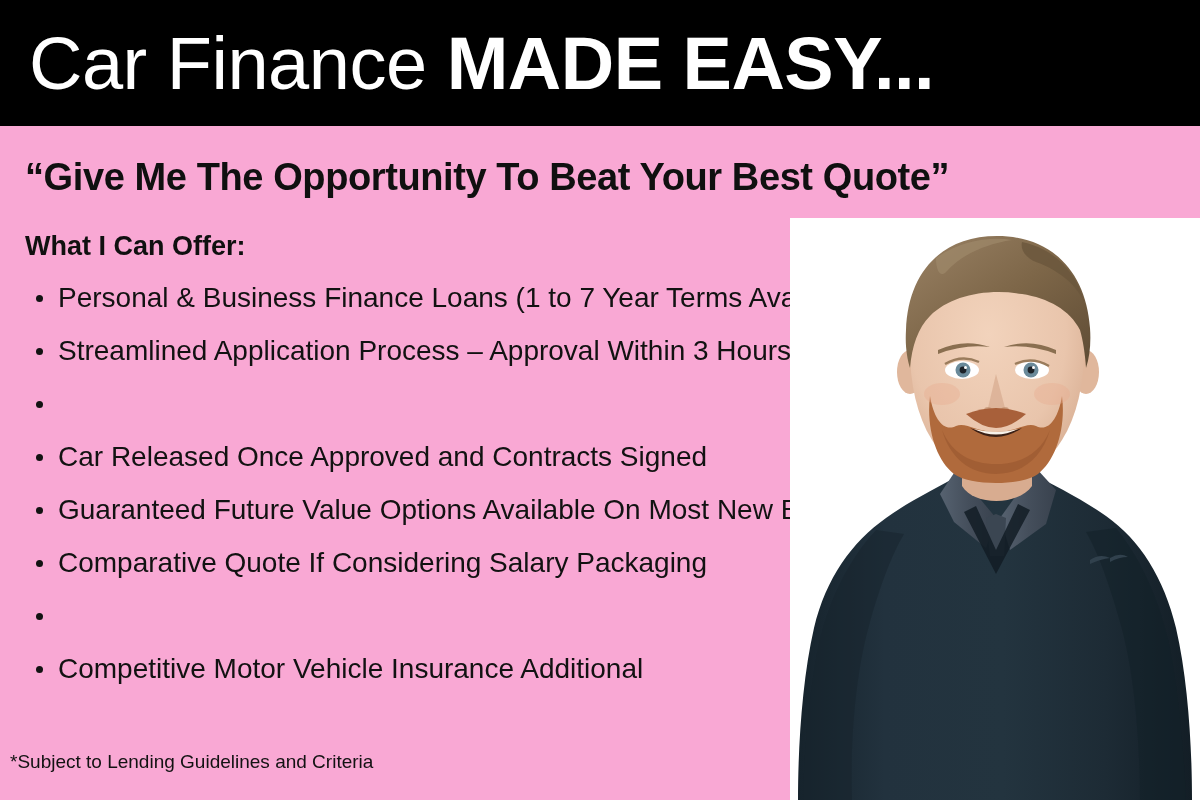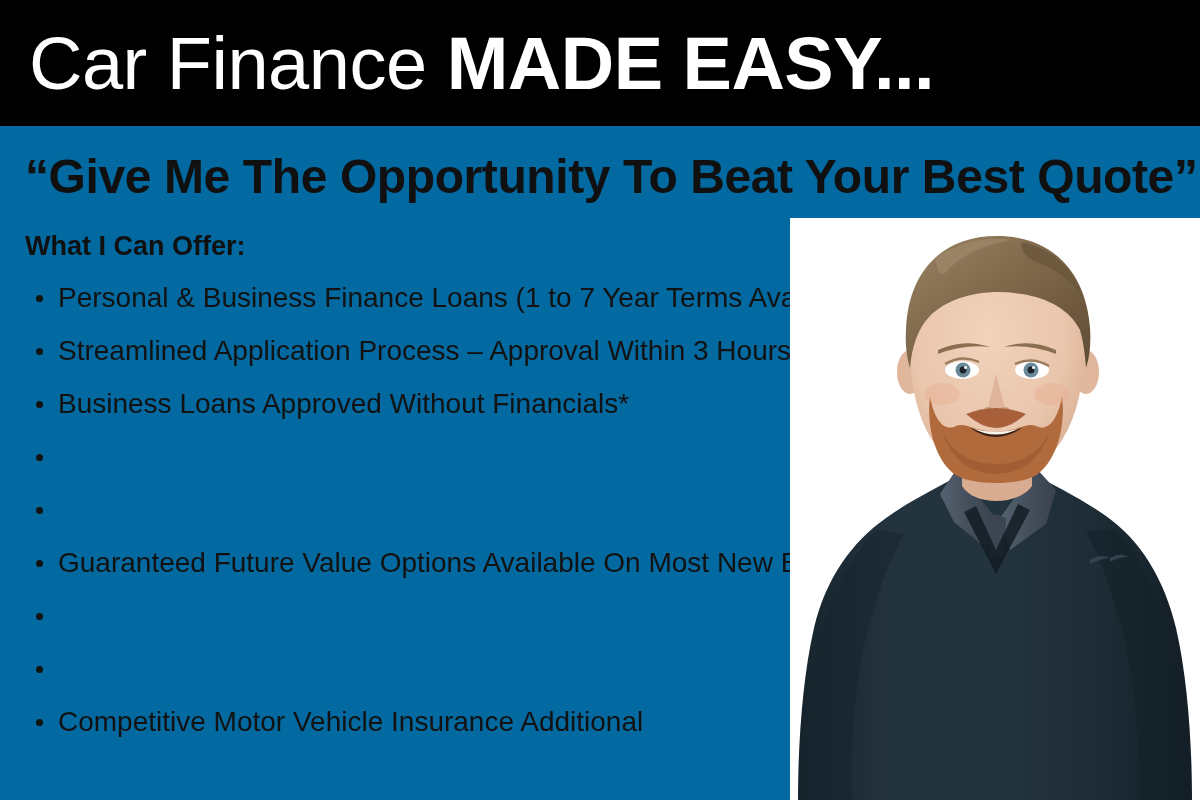--- a/index.html
+++ b/index.html
@@ -7,21 +7,21 @@
     padding: 0;
     background: #ffffff;
   }
   body {
     font-family: "Liberation Sans", sans-serif;
   }
   .poster {
     position: relative;
     width: 1200px;
     height: 800px;
-    background: #0369a1;
+    background: #f9a8d4;
     overflow: hidden;
   }
 
   
   .header-band {
     position: absolute;
     left: 0;
     top: 0;
     width: 1200px;
     height: 126px;
@@ -41,21 +41,21 @@
   .header-title .light { font-weight: 400; }
   .header-title .heavy { font-weight: 700; }
 
   
   .headline {
     position: absolute;
     left: 25px;
     top: 152px;
     width: 1150px;
     color: #101010;
-    font-size: 48px;
+    font-size: 38px;
     font-weight: 700;
     line-height: 50px;
     letter-spacing: -0.4px;
     white-space: nowrap;
   }
 
   
   .subhead {
     position: absolute;
     left: 25px;
@@ -136,44 +136,43 @@
     <li class="bullet-item">
       <span class="bullet-dot"></span>
       <span>Personal &amp; Business Finance Loans (1 to 7 Year Terms Available)</span>
     </li>
     <li class="bullet-item">
       <span class="bullet-dot"></span>
       <span>Streamlined Application Process – Approval Within 3 Hours*</span>
     </li>
     <li class="bullet-item">
       <span class="bullet-dot"></span>
-      <span>Business Loans Approved Without Financials*</span>
-    </li>
-    <li class="bullet-item">
-      <span class="bullet-dot"></span>
-    </li>
-    <li class="bullet-item">
-      <span class="bullet-dot"></span>
+    </li>
+    <li class="bullet-item">
+      <span class="bullet-dot"></span>
+      <span>Car Released Once Approved and Contracts Signed</span>
     </li>
     <li class="bullet-item">
       <span class="bullet-dot"></span>
       <span>Guaranteed Future Value Options Available On Most New Brands</span>
     </li>
     <li class="bullet-item">
       <span class="bullet-dot"></span>
+      <span>Comparative Quote If Considering Salary Packaging</span>
     </li>
     <li class="bullet-item">
       <span class="bullet-dot"></span>
     </li>
     <li class="bullet-item">
       <span class="bullet-dot"></span>
       <span>Competitive Motor Vehicle Insurance Additional</span>
     </li>
   </ul>
 
+  <div class="footnote">*Subject to Lending Guidelines and Criteria</div>
 
   <div class="portrait">
     <svg class="portrait-svg" viewBox="0 0 410 582" xmlns="http://www.w3.org/2000/svg">
       <defs>
         <linearGradient id="sweaterShade" x1="0" y1="0" x2="1" y2="0">
           <stop offset="0%" stop-color="#16232c"></stop>
           <stop offset="22%" stop-color="#22323e"></stop>
           <stop offset="52%" stop-color="#23343f"></stop>
           <stop offset="78%" stop-color="#1d2b35"></stop>
           <stop offset="100%" stop-color="#131e26"></stop>

